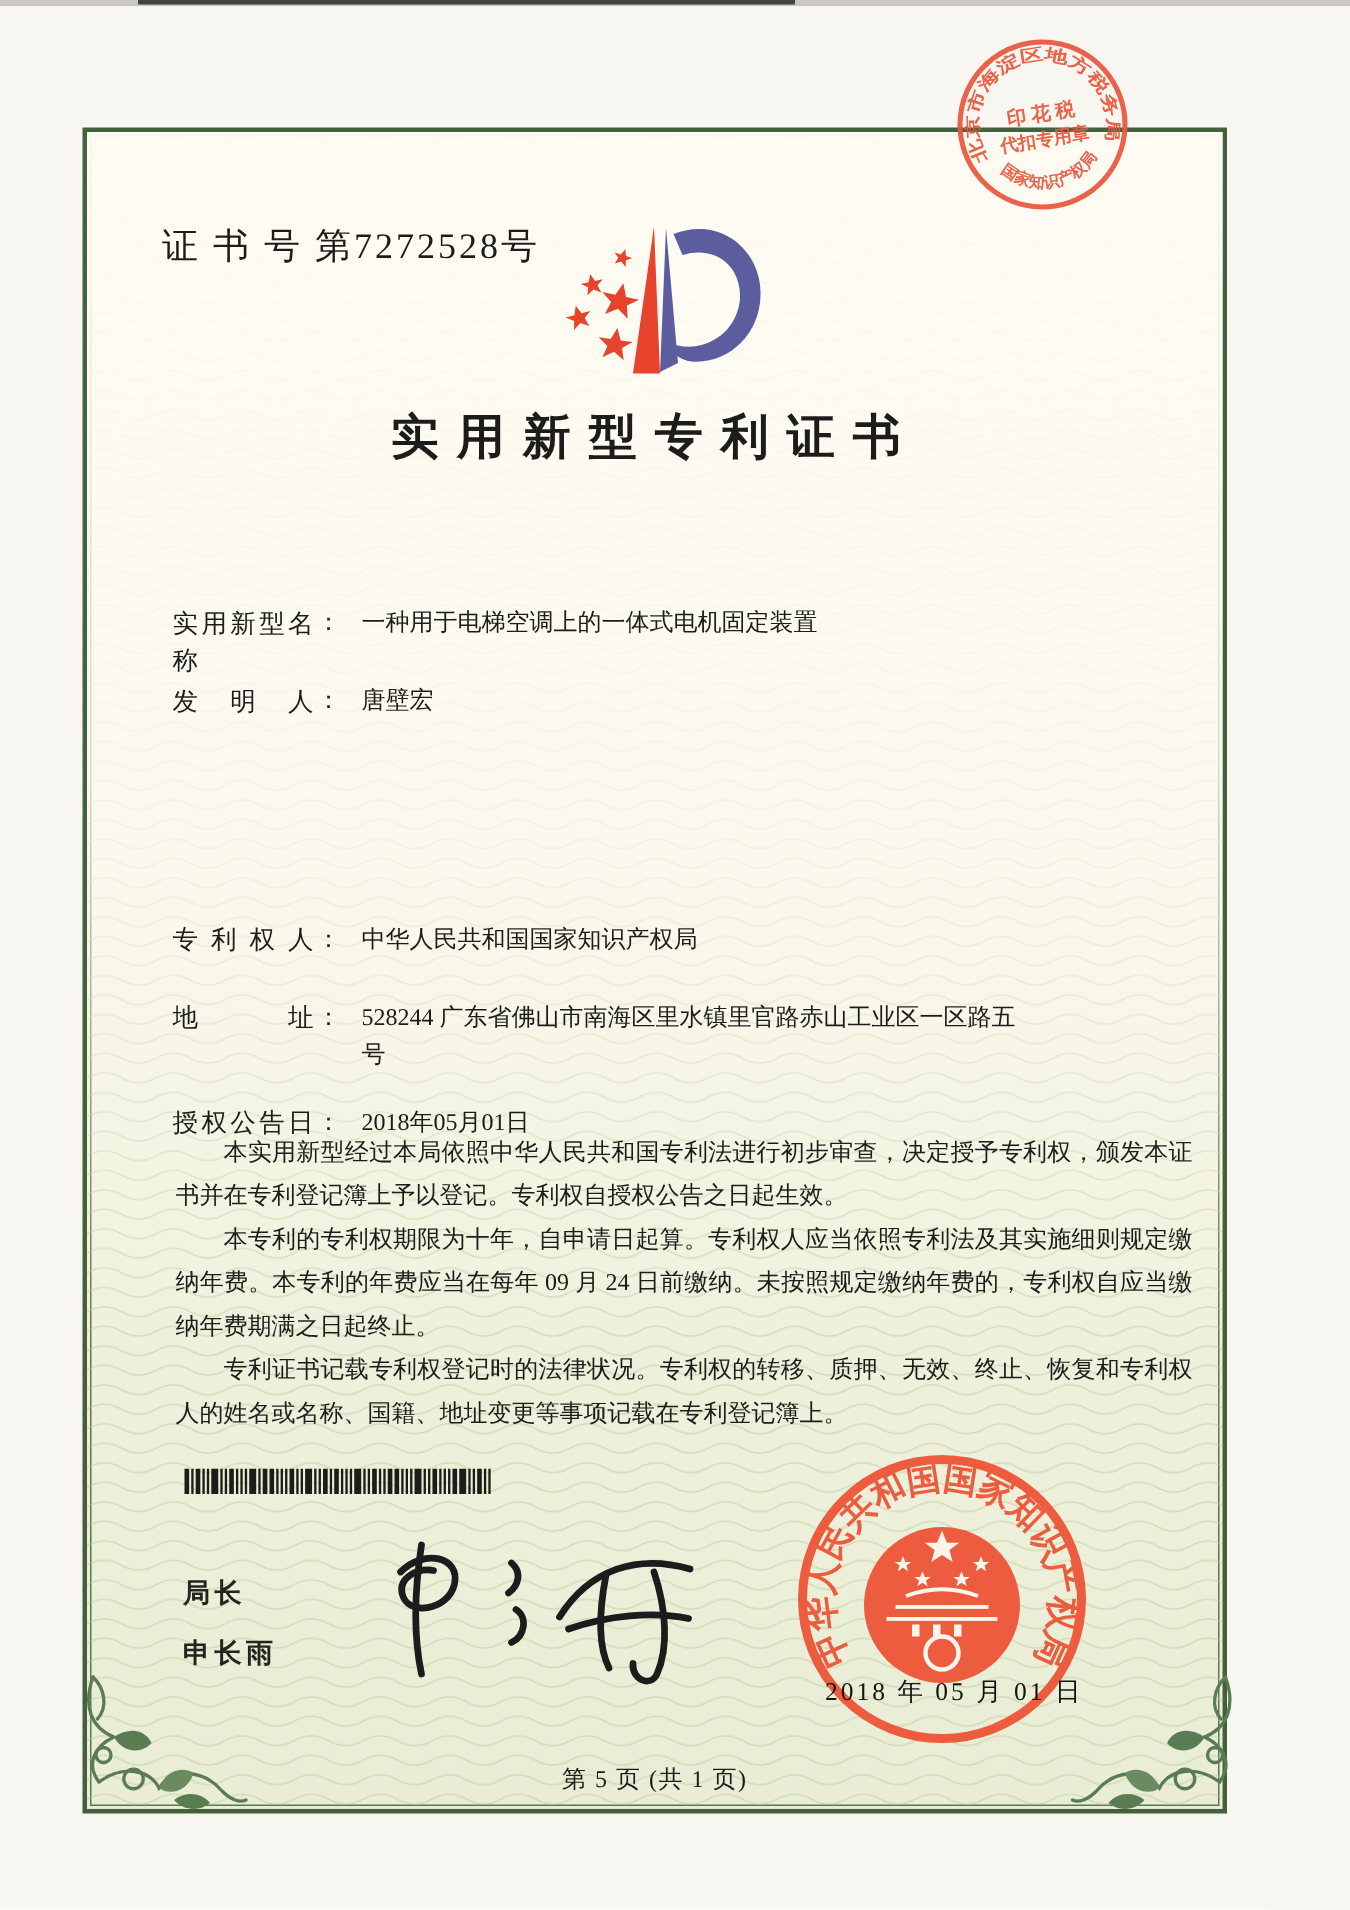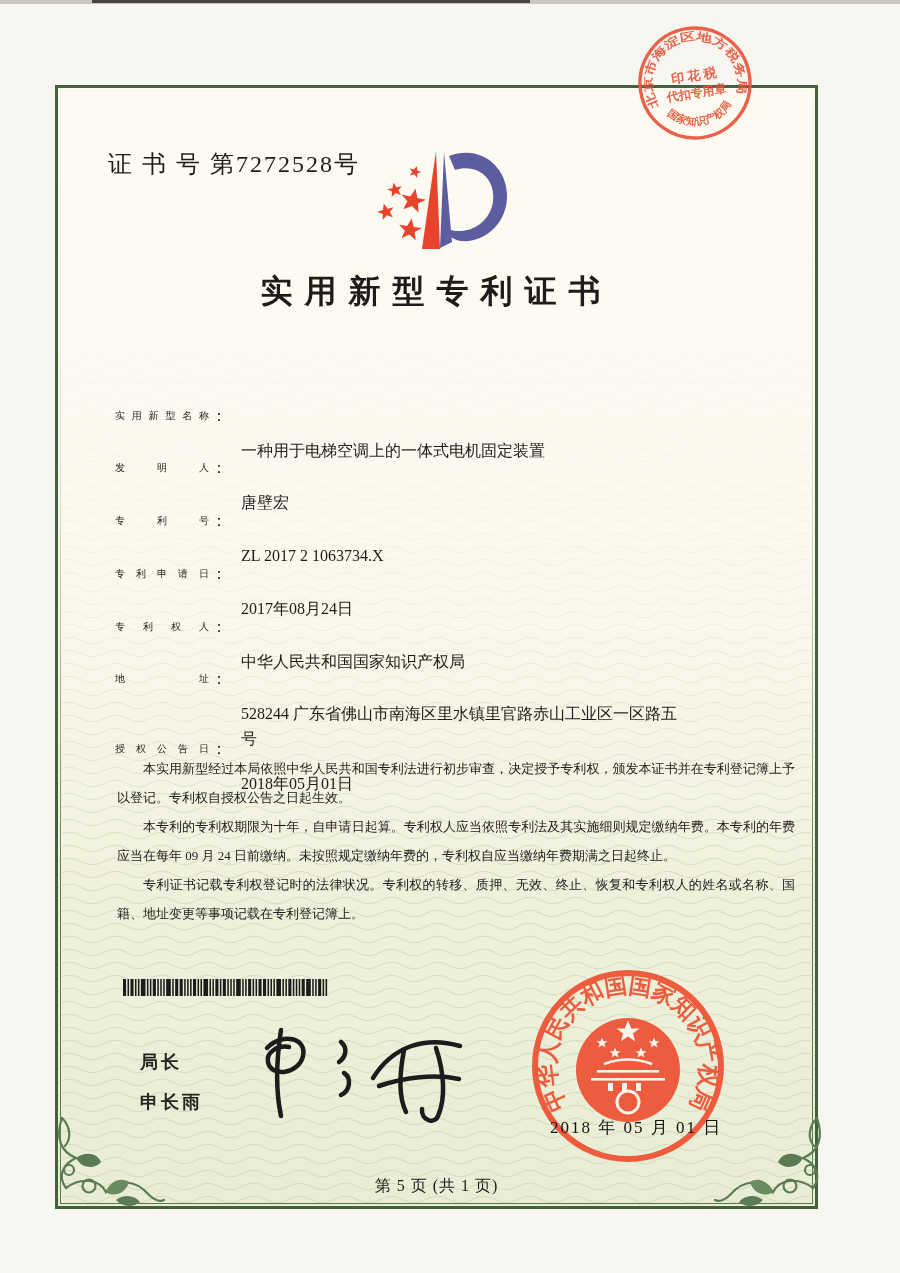--- a/index.html
+++ b/index.html
@@ -18,34 +18,34 @@
         rgba(253,251,242,.75) 38%,rgba(253,251,242,0) 72%);}
   .content{position:absolute;inset:0;}
 
   .cert-no{position:absolute;left:50px;top:60px;font-size:24px;letter-spacing:2px;}
   .logo{position:absolute;left:316px;top:56px;width:140px;height:112px;}
   .title{position:absolute;left:0;top:182px;width:100%;text-align:center;
          font-size:32px;font-weight:bold;letter-spacing:12px;white-space:nowrap;}
 
   .row{position:absolute;left:57px;font-size:16px;line-height:25px;}
   .row .lab{display:inline-block;width:94px;text-align:justify;text-align-last:justify;
-            vertical-align:top;font-size:10px;}
+            vertical-align:top;font-size:17px;}
   .row .colon{display:inline-block;vertical-align:top;margin:0 14px 0 2px;}
-  .row .val{display:inline-block;vertical-align:top;max-width:450px;margin-top:35px;}
+  .row .val{display:inline-block;vertical-align:top;max-width:450px;}
   .row .val.wide{max-width:560px;}
   .row2{position:absolute;left:456px;font-size:16px;line-height:25px;}
   .row2 .lab{letter-spacing:1px;}
 
-  .paras{position:absolute;left:59px;top:666px;width:678px;font-size:13px;line-height:29px;
+  .paras{position:absolute;left:59px;top:666px;width:678px;font-size:16px;line-height:29px;
          text-align:justify;}
   .paras p{margin:0;text-indent:2em;}
 
   .barcode{position:absolute;left:64px;top:891px;width:224px;height:17px;}
   .director{position:absolute;left:64px;font-family:"Liberation Sans","DejaVu Sans",sans-serif;
-            font-weight:700;font-size:18px;letter-spacing:3px;color:#26241f;margin-left:18px;}
+            font-weight:700;font-size:18px;letter-spacing:3px;color:#26241f;}
   .sig{position:absolute;left:195px;top:928px;width:228px;height:118px;}
 
   .seal{position:absolute;left:458px;top:866px;width:224px;height:224px;}
   .seal-date{position:absolute;left:492px;top:1028px;width:190px;font-size:17px;
              letter-spacing:2px;color:#14130f;}
   .footer{position:absolute;left:0;top:1088px;width:100%;text-align:center;font-size:16px;
           letter-spacing:1px;}
 
   .tax-stamp{position:absolute;left:630px;top:18px;width:130px;height:130px;
              transform:rotate(-9deg);opacity:.93;}
@@ -95,26 +95,20 @@
         </g>
       </svg>
 
       <div class="title">实用新型专利证书</div>
 
       <div class="row" style="top:315px">
         <span class="lab">实用新型名称</span><span class="colon">：</span><span class="val wide">一种用于电梯空调上的一体式电机固定装置</span>
       </div>
       <div class="row" style="top:367px">
         <span class="lab">发明人</span><span class="colon">：</span><span class="val">唐壁宏</span>
-      </div>
-      <div class="row" style="top:420px">
-        <span class="lab">专利号</span><span class="colon">：</span><span class="val">ZL 2017 2 1063734.X</span>
-      </div>
-      <div class="row" style="top:473px">
-        <span class="lab">专利申请日</span><span class="colon">：</span><span class="val">2017年08月24日</span>
       </div>
       <div class="row" style="top:526px">
         <span class="lab">专利权人</span><span class="colon">：</span><span class="val">中华人民共和国国家知识产权局</span>
       </div>
       <div class="row" style="top:578px">
         <span class="lab">地址</span><span class="colon">：</span><span class="val">528244 广东省佛山市南海区里水镇里官路赤山工业区一区路五号</span>
       </div>
       <div class="row" style="top:648px">
         <span class="lab">授权公告日</span><span class="colon">：</span><span class="val">2018年05月01日</span>
       </div>

